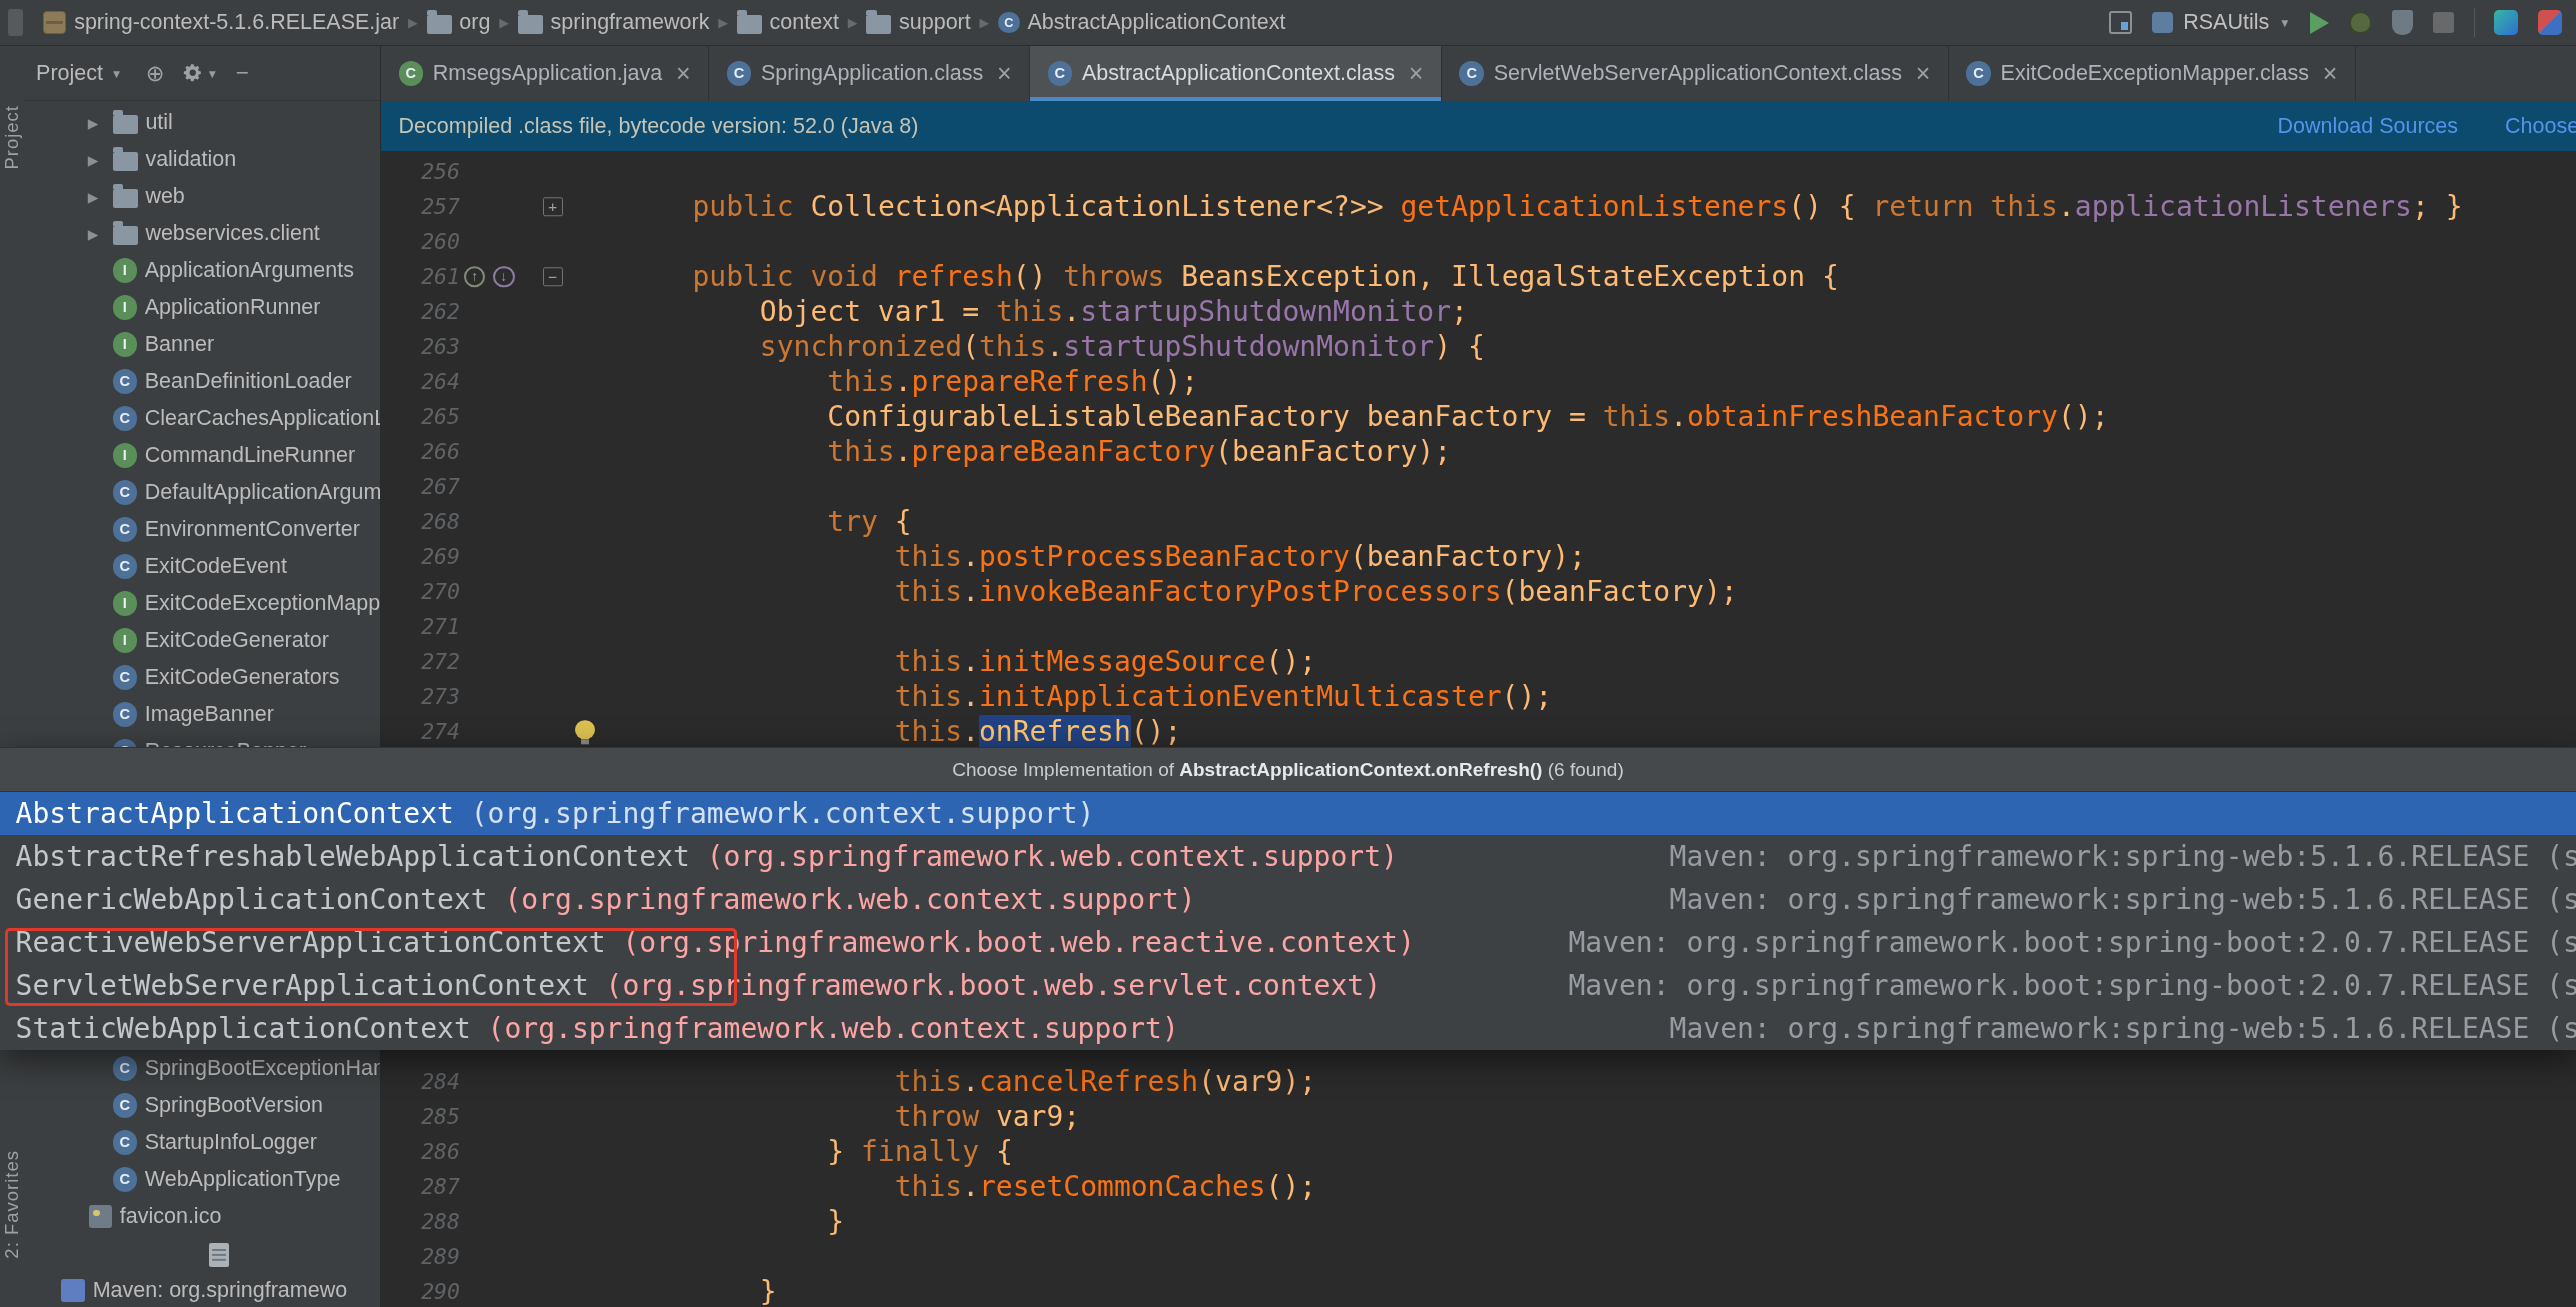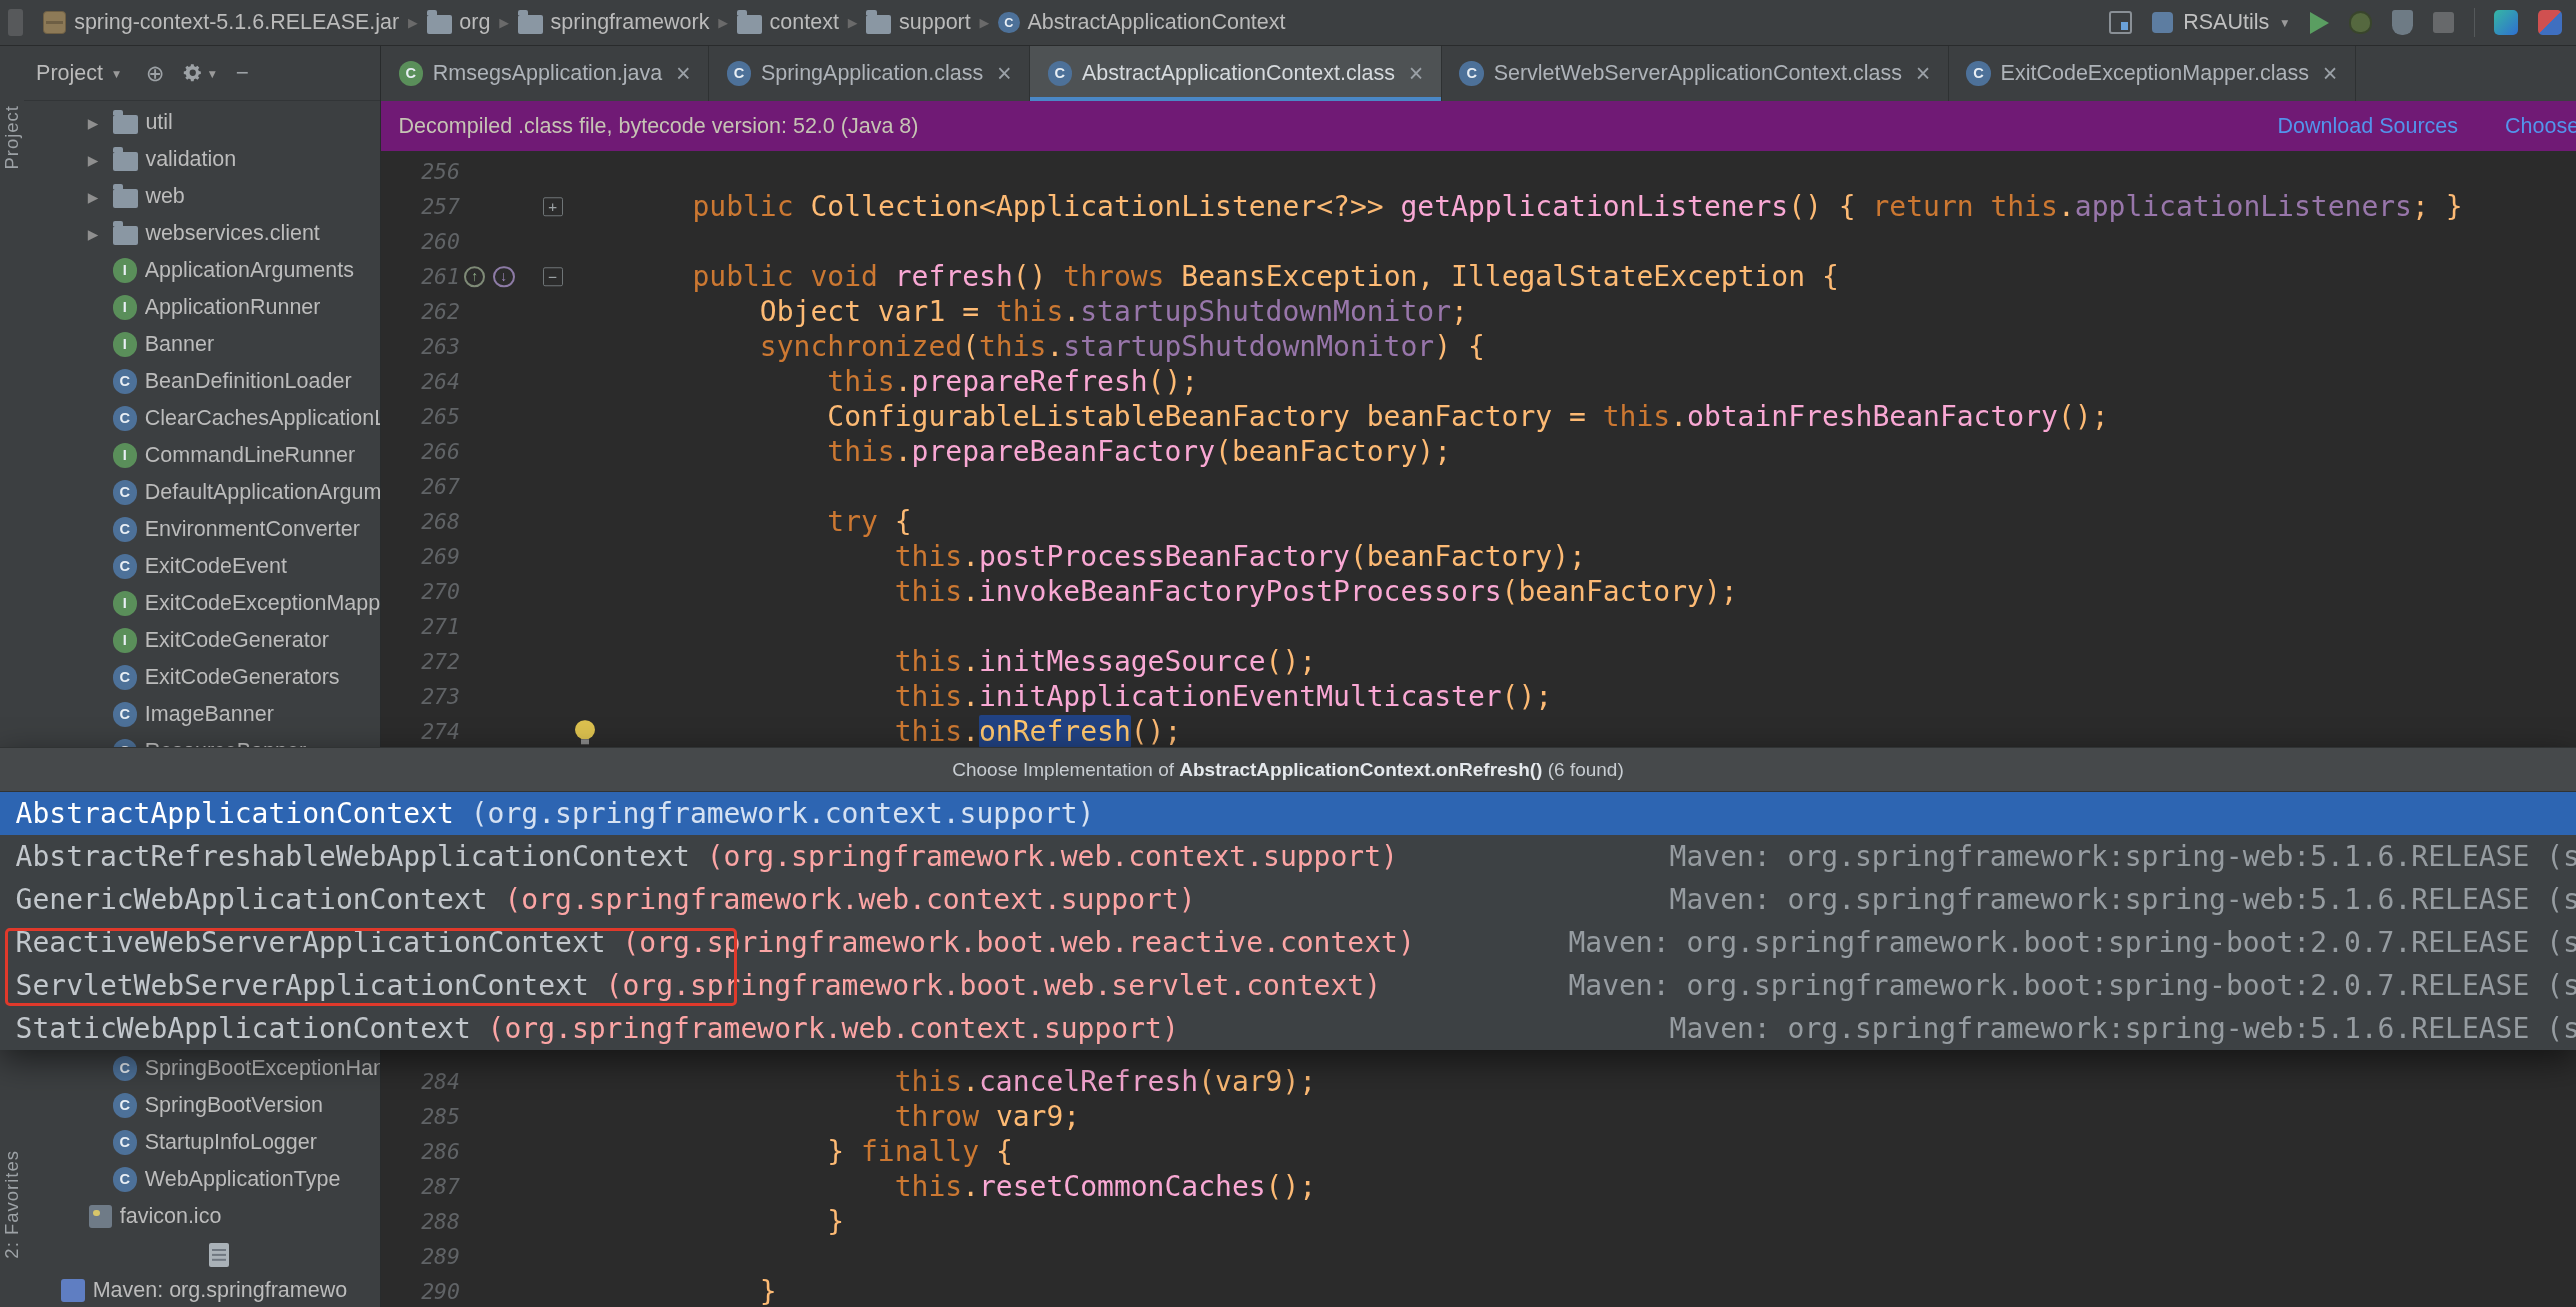--- a/index.html
+++ b/index.html
@@ -73,38 +73,38 @@
   
   .tabsbar{position:absolute;left:381px;top:46px;right:0;height:56px;background:#3c3f41;
     display:flex;align-items:stretch;border-bottom:1px solid #303334;box-sizing:border-box;z-index:6;}
   .tab{display:flex;align-items:center;gap:9.8px;padding:0 17.6px;border-right:1px solid #2e3132;
     font-size:21.5px;color:#aeb3b9;position:relative;white-space:nowrap;}
   .tab.active{background:#4e5254;color:#d6dade;}
   .tab.active::after{content:"";position:absolute;left:0;right:0;bottom:0;height:3.9px;background:#4a88c7;}
   .tab-close{color:#9aa0a6;font-size:25px;margin-left:3.9px;line-height:1;}
 
   
-  .banner{position:absolute;left:381px;top:101px;right:0;height:50px;background:#701a75;
+  .banner{position:absolute;left:381px;top:101px;right:0;height:50px;background:#0c4a6e;
     display:flex;align-items:center;padding-left:17.6px;font-size:21.5px;color:#c6c4b4;overflow:hidden;z-index:6;}
   .banner-links{margin-left:auto;display:flex;gap:47px;align-items:center;}
   .banner-link{color:#5394ec;white-space:nowrap;}
   .banner-link.choose{margin-right:-88px;}
 
   
   .codeblock{position:absolute;left:381px;right:0;z-index:1;}
   #code-top{top:154px;}
   #code-bottom{top:1064px;}
   .crow{display:flex;height:35px;align-items:center;font-family:"DejaVu Sans Mono",monospace;
     font-size:28px;white-space:pre;}
   .ln{width:79px;text-align:right;color:#606366;font-size:21.5px;flex:none;font-style:italic;}
   .gut{width:165px;position:relative;flex:none;height:100%;}
   .ctext{white-space:pre;color:#a9b7c6;}
   .tok-p{color:#fdba74;text-align:right;}
   .tok-k{color:#cc7832;}
-  .tok-m{color:#f9a8d4;}
+  .tok-m{color:#f97316;}
   .tok-f{color:#9876aa;}
   .tok-s{background:#214283;color:#ffc66d;border-radius:2px;}
   .fold{position:absolute;left:83px;top:50%;transform:translateY(-50%);width:19.5px;height:19.5px;
     border:1px solid #6f7577;border-radius:2px;color:#9aa0a3;background:#2b2b2b;
     font:14.6px "DejaVu Sans Mono",monospace;display:flex;align-items:center;justify-content:center;box-sizing:border-box;}
   .ovr{position:absolute;top:50%;transform:translateY(-50%);width:21.5px;height:21.5px;border-radius:50%;
     border:2px solid #7f8b77;color:#8fae87;font:13.7px "Liberation Sans",sans-serif;
     display:flex;align-items:center;justify-content:center;box-sizing:border-box;}
   .ovr1{left:3.9px;}
   .ovr2{left:33px;border-color:#8d7ba6;color:#a38cc2;}

